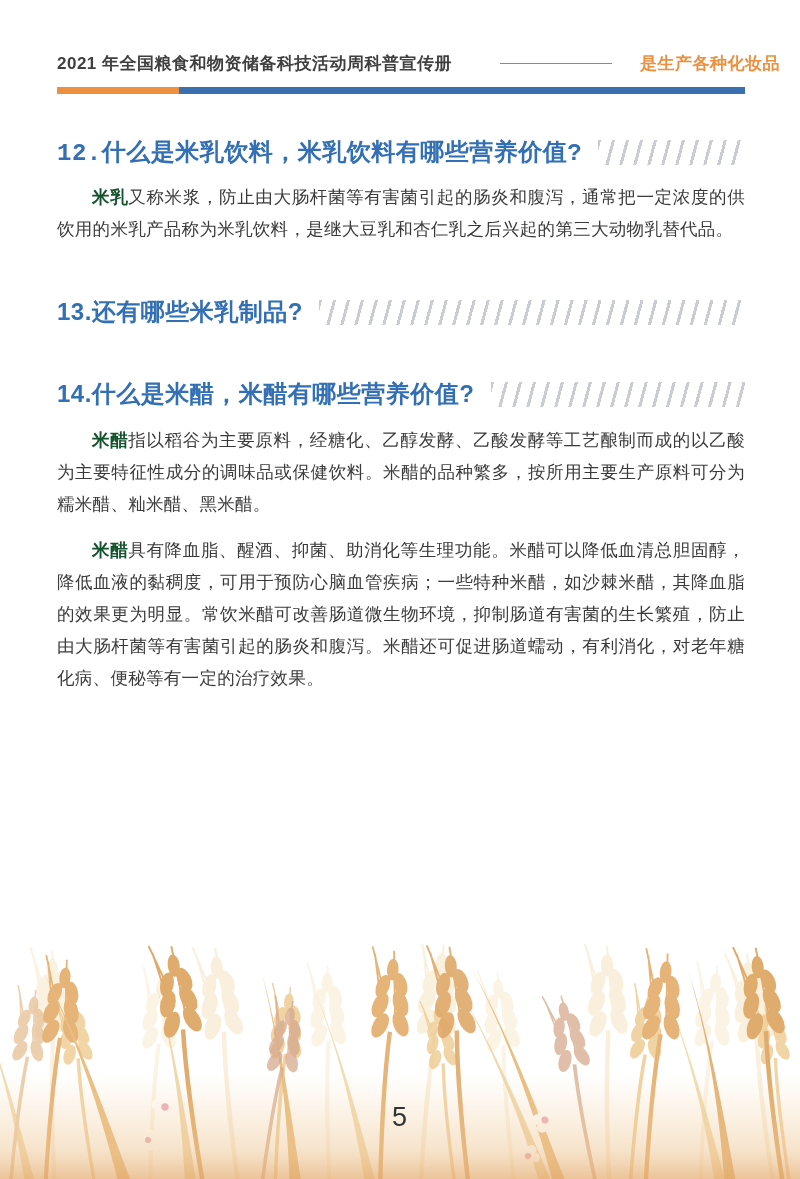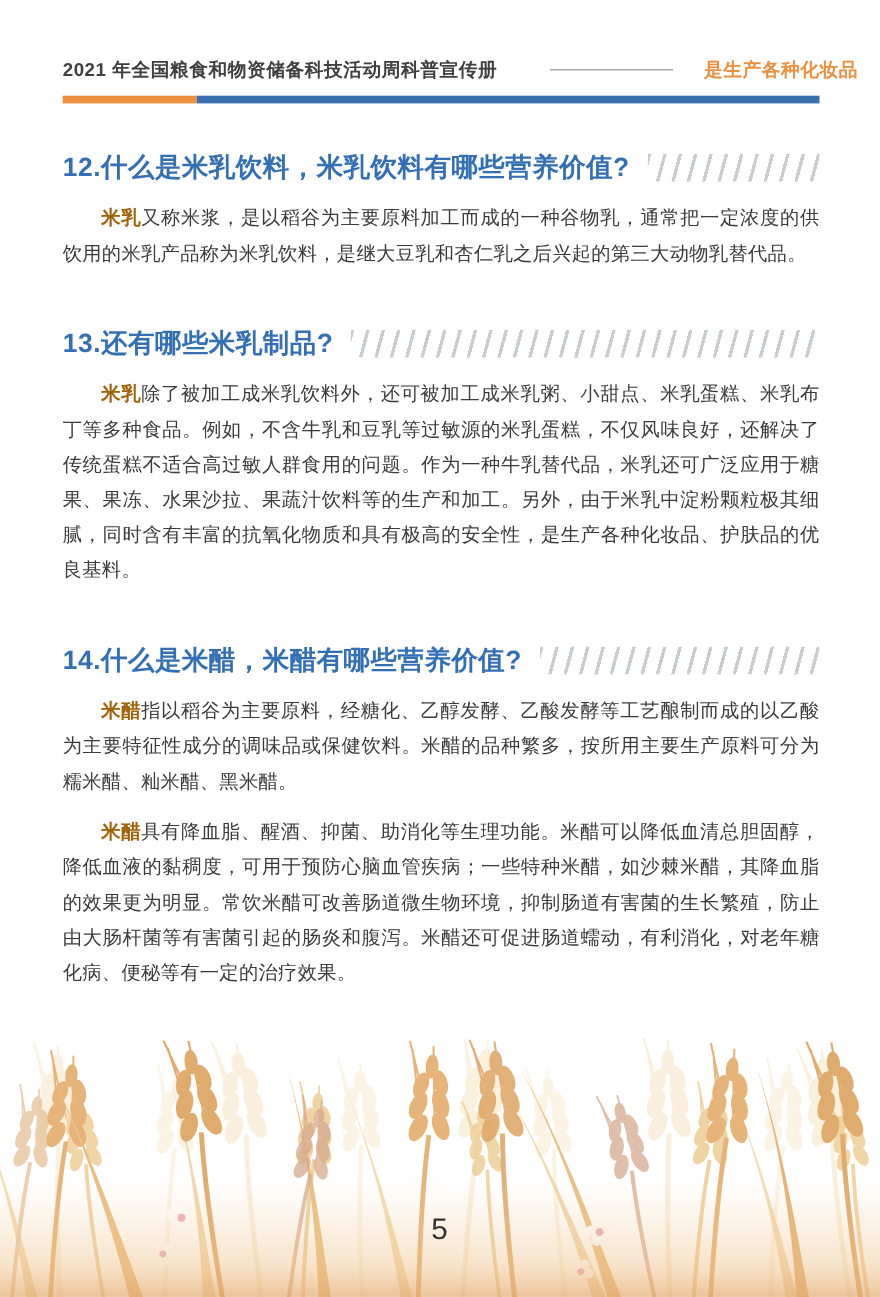--- a/index.html
+++ b/index.html
@@ -24,37 +24,37 @@
     font-size:17px;letter-spacing:0.5px;color:#3f3f3f;font-weight:600;
   }
   .header-row .booklet{white-space:nowrap;}
   .header-divider{flex:0 0 112px;height:1px;background:#8a8a8a;margin:0 28px 0 48px;}
   .header-row .chapter{margin-left:auto;color:var(--accent-orange);font-weight:700;white-space:nowrap;}
   .header-rule{margin-top:12px;height:7px;display:flex;}
   .header-rule .seg-orange{width:122px;background:var(--accent-orange);}
   .header-rule .seg-blue{flex:1;background:var(--bar-blue);}
   
   .section{margin-top:50px;}
-  .section:first-of-type{margin-top:42px;}
+  .section:first-of-type{margin-top:42px;font-family:Liberation Mono, monospace;}
   .section-head{display:flex;align-items:center;}
   .section-title{
     color:var(--accent-blue);font-size:24px;font-weight:700;
     letter-spacing:0.5px;white-space:nowrap;
   }
   .slashes{
     flex:1;height:25px;margin-left:16px;min-width:40px;
     background:repeating-linear-gradient(105deg,
       var(--slash-gray) 0 3px, transparent 3px 13.5px);
   }
   .section p{
     margin-top:14px;
     font-size:17.5px;line-height:32px;letter-spacing:0.3px;
     text-align:justify;text-indent:2em;color:var(--body-text);
   }
-  .section p b{font-weight:700;color:#a16207;}
+  .section p b{font-weight:700;color:#14532d;}
   
   .wheat-wrap{position:absolute;left:0;bottom:0;width:800px;height:235px;z-index:1;}
   .page-number{
     position:absolute;z-index:3;left:0;bottom:46px;width:100%;
     text-align:center;font-size:27px;color:#333;letter-spacing:1px;
   }
 </style>
 </head>
 <body>
 
@@ -69,33 +69,30 @@
     <span class="seg-blue"></span>
   </div>
 
   <div>
   <div class="section">
     <div class="section-head">
       <span class="section-title">12.什么是米乳饮料，米乳饮料有哪些营养价值?</span>
       <span class="slashes"></span>
     </div>
     <div>
-  <p><b>米乳</b><span>又称米浆，是以稻谷为主要原料加工而成的一种谷物乳，通常把一定浓度的供饮用的米乳产品称为米乳饮料，是继大豆乳和杏仁乳之后兴起的第三大动物乳替代品。</span></p>
+  <p><b>米乳</b><span>又称米浆，防止由大肠杆菌等有害菌引起的肠炎和腹泻，通常把一定浓度的供饮用的米乳产品称为米乳饮料，是继大豆乳和杏仁乳之后兴起的第三大动物乳替代品。</span></p>
 
 </div>
   </div>
 
   <div class="section">
     <div class="section-head">
       <span class="section-title">13.还有哪些米乳制品?</span>
       <span class="slashes"></span>
     </div>
-    <div>
-  <p><b>米乳</b><span>除了被加工成米乳饮料外，还可被加工成米乳粥、小甜点、米乳蛋糕、米乳布丁等多种食品。例如，不含牛乳和豆乳等过敏源的米乳蛋糕，不仅风味良好，还解决了传统蛋糕不适合高过敏人群食用的问题。作为一种牛乳替代品，米乳还可广泛应用于糖果、果冻、水果沙拉、果蔬汁饮料等的生产和加工。另外，由于米乳中淀粉颗粒极其细腻，同时含有丰富的抗氧化物质和具有极高的安全性，是生产各种化妆品、护肤品的优良基料。</span></p>
-</div>
   </div>
 
   <div class="section">
     <div class="section-head">
       <span class="section-title">14.什么是米醋，米醋有哪些营养价值?</span>
       <span class="slashes"></span>
     </div>
     <div>
   <p><b>米醋</b><span>指以稻谷为主要原料，经糖化、乙醇发酵、乙酸发酵等工艺酿制而成的以乙酸为主要特征性成分的调味品或保健饮料。米醋的品种繁多，按所用主要生产原料可分为糯米醋、籼米醋、黑米醋。</span></p>
 

